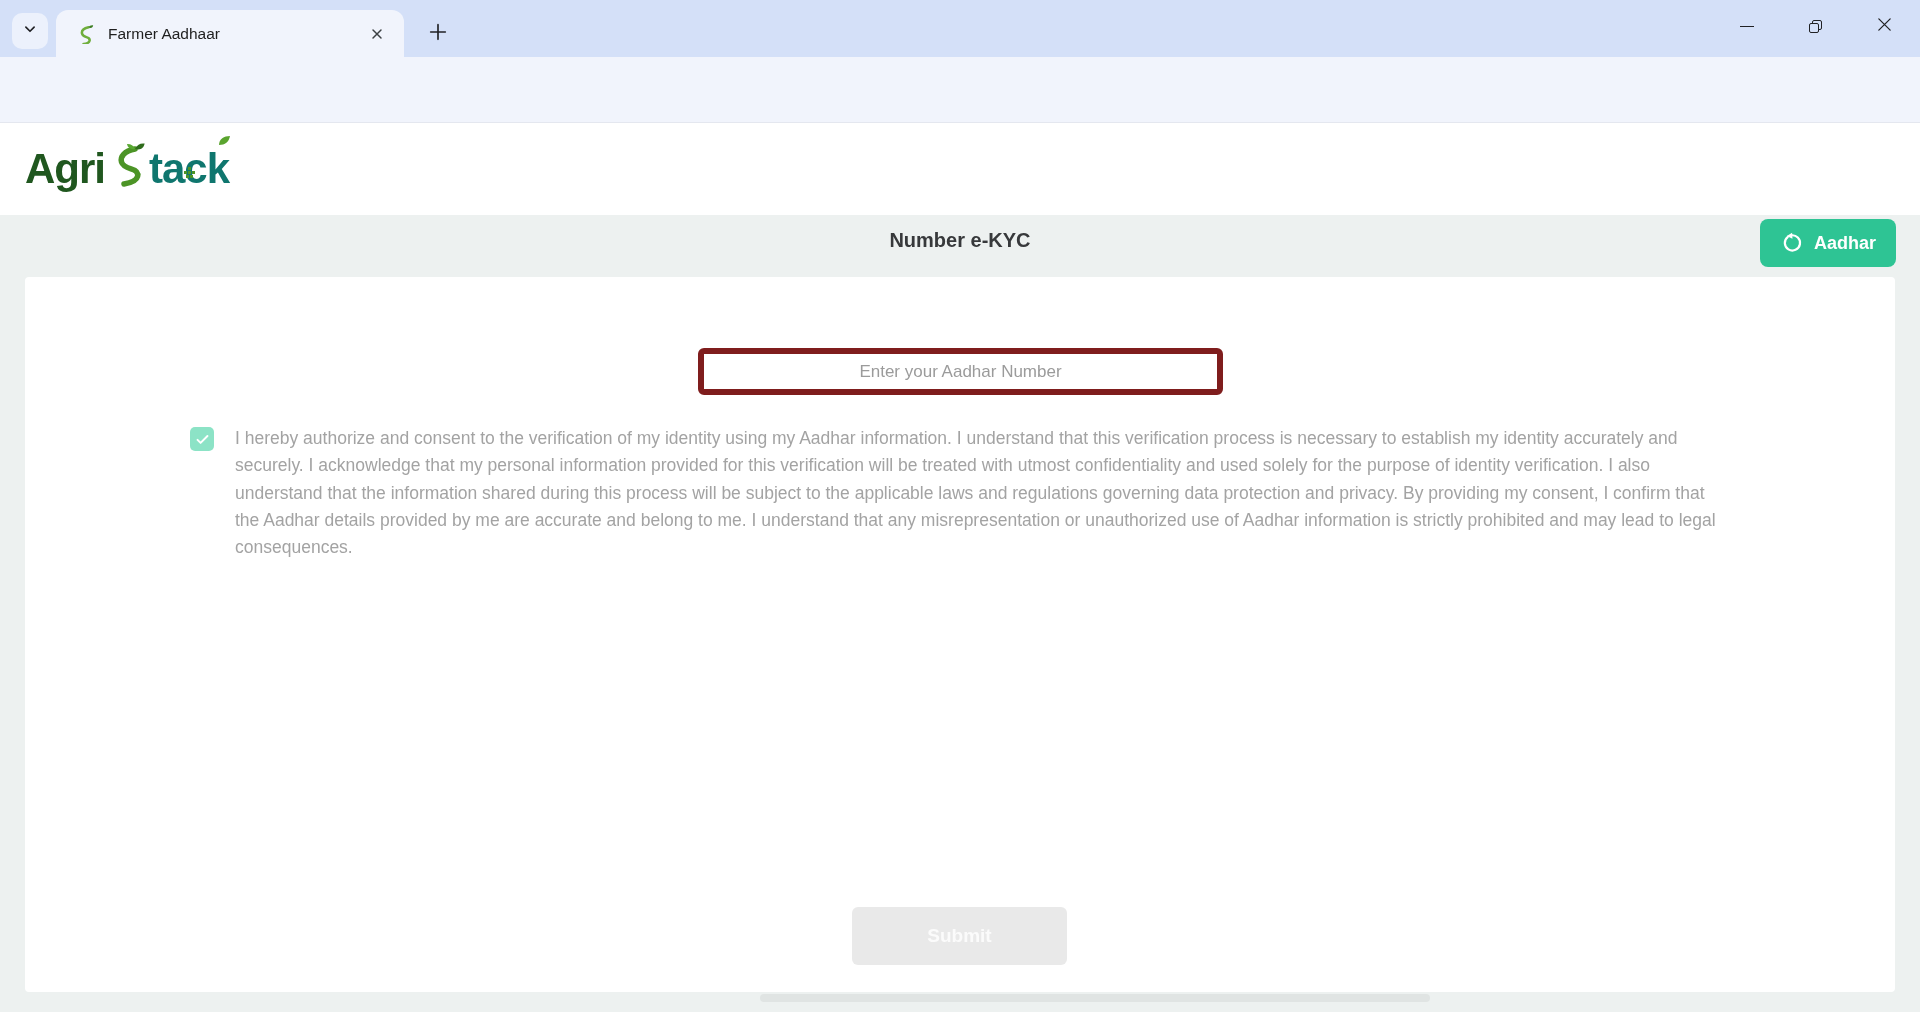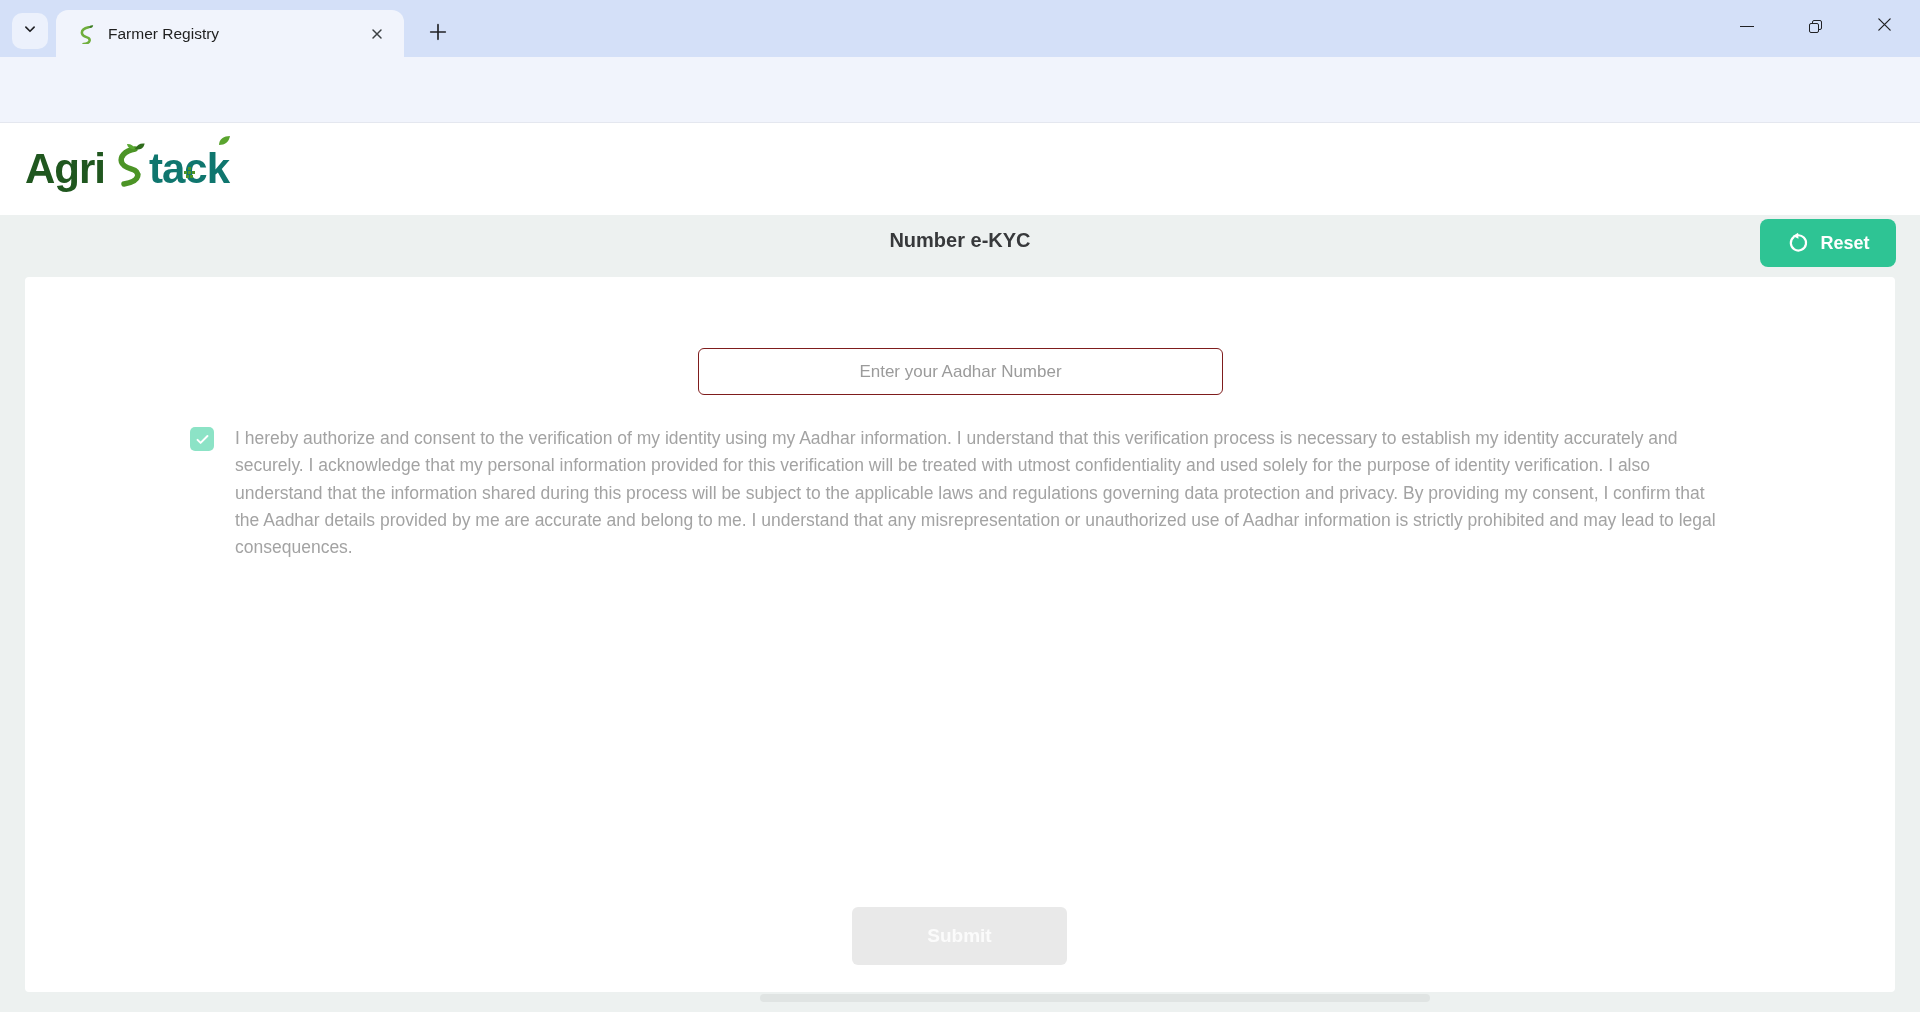--- a/index.html
+++ b/index.html
@@ -53,21 +53,21 @@
   .logo-stack-dots { position: absolute; left: 34px; top: -4px; }
 
   .kyc-title { position: absolute; left: 0; top: 106px; width: 1920px; text-align: center;
     font-size: 20px; font-weight: 700; color: #37393b; }
   .reset-btn { position: absolute; left: 1760px; top: 96px; width: 136px; height: 48px; border: none; border-radius: 8px;
     background: #2ec494; color: #ffffff; font-family: "Liberation Sans", sans-serif; font-size: 18px; font-weight: 700;
     display: flex; align-items: center; justify-content: center; gap: 12px; cursor: pointer; }
 
   .card { position: absolute; left: 25px; top: 154px; width: 1870px; height: 715px; background: #ffffff; border-radius: 4px; }
   .aadhaar-input { position: absolute; left: 673px; top: 71px; width: 525px; height: 47px;
-    border: 1px solid #7f1d1d; border-radius: 6px; font-family: "Liberation Sans", sans-serif;
+    border: 6px solid #7f1d1d; border-radius: 6px; font-family: "Liberation Sans", sans-serif;
     font-size: 17px; color: #444; text-align: center; outline: none; background: #fff; }
   .aadhaar-input::placeholder { color: #9b9b9b; text-align: center; }
   .consent-row { position: absolute; left: 165px; top: 148px; display: flex; align-items: flex-start; justify-content: space-between; }
   .checkbox { width: 24px; height: 24px; border-radius: 5px; background: #8ce3c6; flex: 0 0 auto; margin-top: 2px;
     display: flex; align-items: center; justify-content: center; cursor: pointer; }
   .consent-text { margin-left: 21px; width: 1487px; font-size: 17.5px; line-height: 27.3px; color: #a3a3a3; }
   .submit-btn { position: absolute; left: 827px; top: 630px; width: 215px; height: 58px; border: none; border-radius: 6px;
     background: #e9e9e9; color: #fbfbfb; font-family: "Liberation Sans", sans-serif; font-size: 19px; font-weight: 700; }
   .hscroll-thumb { position: absolute; left: 760px; top: 871px; width: 670px; height: 8px; border-radius: 4px; background: #e0e4e3; }
 </style>
@@ -83,21 +83,21 @@
     </span>
   </div>
 
   <div class="tab">
     <span class="tab-favicon">
       <svg width="20" height="20" viewBox="0 0 24 24">
         <path d="M15 4c-6 1.5-8.5 4.5-7.8 7.5.6 2.5 3 3.6 5.3 4.3 2.8.8 4.4 2 3.8 4.3-.6 2.6-3.8 3.6-7.3 4" fill="none" stroke="#6fae3c" stroke-width="3" stroke-linecap="round"></path>
         <path d="M15 4c1.2-2 3.6-2.8 5.6-2.2-.6 2.4-2.4 3.8-5.6 2.2z" fill="#3c7d22"></path>
       </svg>
     </span>
-    <span class="tab-title">Farmer Registry</span>
+    <span class="tab-title">Farmer Aadhaar</span>
     <span class="tab-close">
       <svg width="16" height="16" viewBox="0 0 24 24">
           <path d="M6 6l12 12M18 6L6 18" stroke="#3c4043" stroke-width="2.2" stroke-linecap="round"></path>
         </svg>
     </span>
   </div>
 
   <div class="newtab-btn">
     <svg width="22" height="22" viewBox="0 0 24 24">
         <path d="M12 4v16M4 12h16" stroke="#202124" stroke-width="1.8" stroke-linecap="round"></path>
@@ -219,21 +219,21 @@
 
   <div class="kyc-title">Number e-KYC</div>
 
   <button class="reset-btn">
     <span style="display:flex">
       <svg width="22" height="22" viewBox="0 0 24 24">
         <path d="M8.6 5.2A8.3 8.3 0 1012 3.7" fill="none" stroke="#ffffff" stroke-width="2.4" stroke-linecap="round"></path>
         <path d="M13.2 0.8L7.4 4.4l6.2 3z" fill="#ffffff"></path>
       </svg>
     </span>
-    <span>Reset</span>
+    <span>Aadhar</span>
   </button>
 
   <div class="card">
     <input class="aadhaar-input" type="text" placeholder="Enter your Aadhar Number" style="">
 
     <div class="consent-row">
       <span class="checkbox">
         <svg width="17" height="17" viewBox="0 0 24 24">
             <path d="M5 12.5l4.3 4.3L19 7" fill="none" stroke="#ffffff" stroke-width="2.8" stroke-linecap="round" stroke-linejoin="round"></path>
           </svg>

